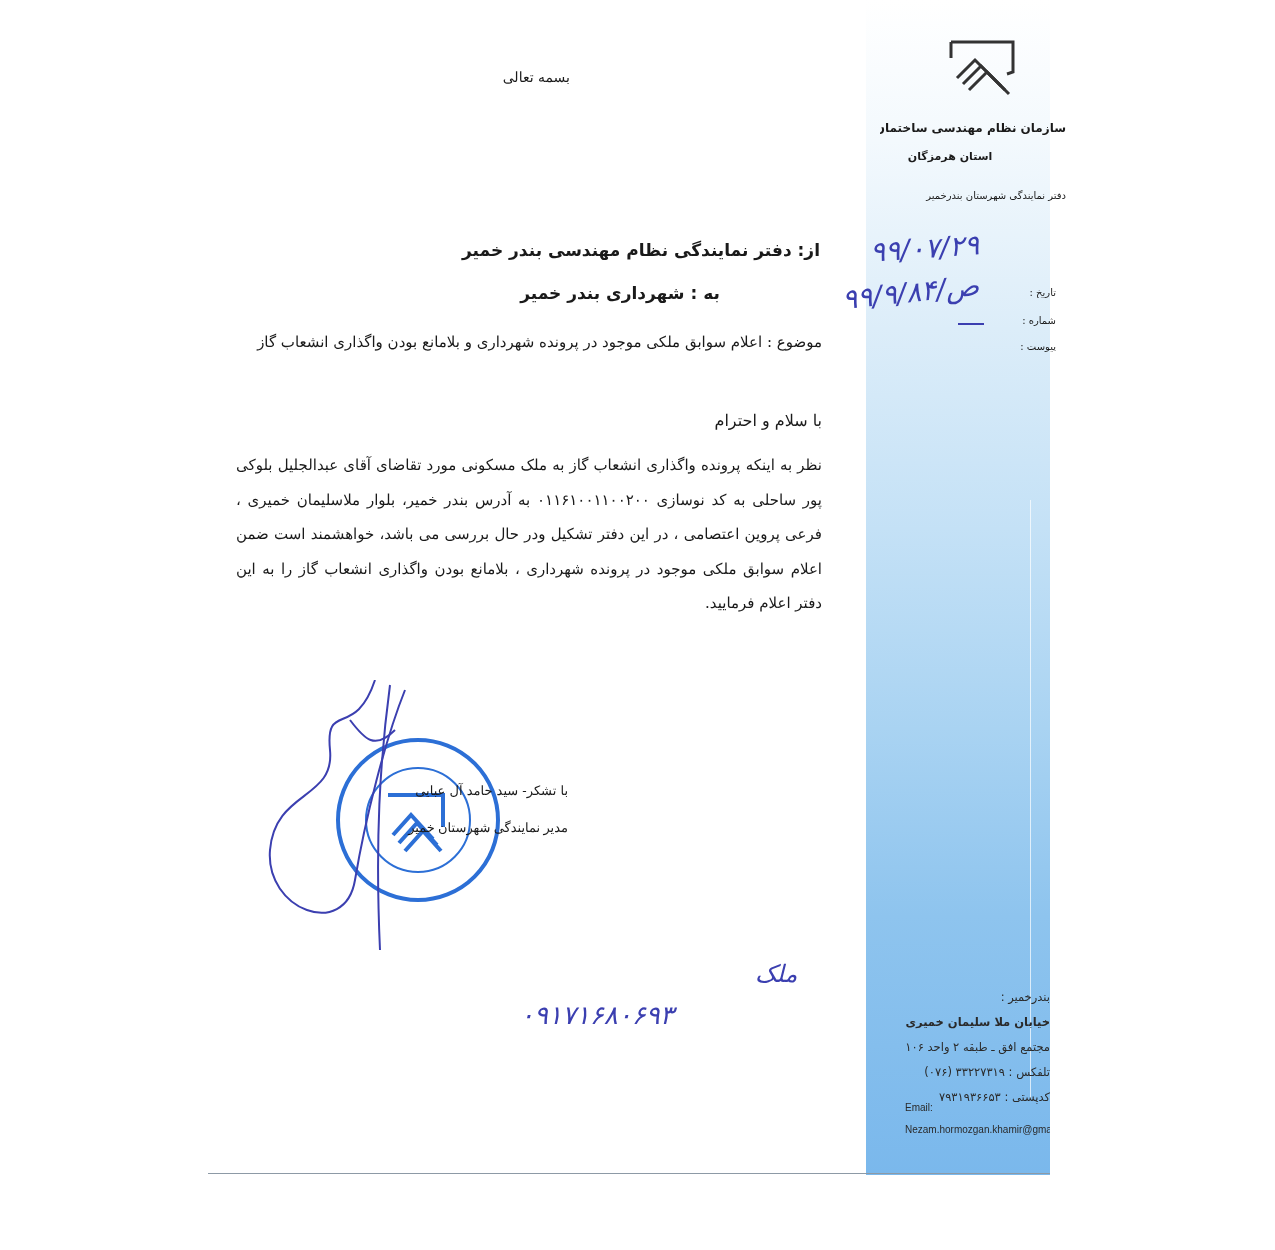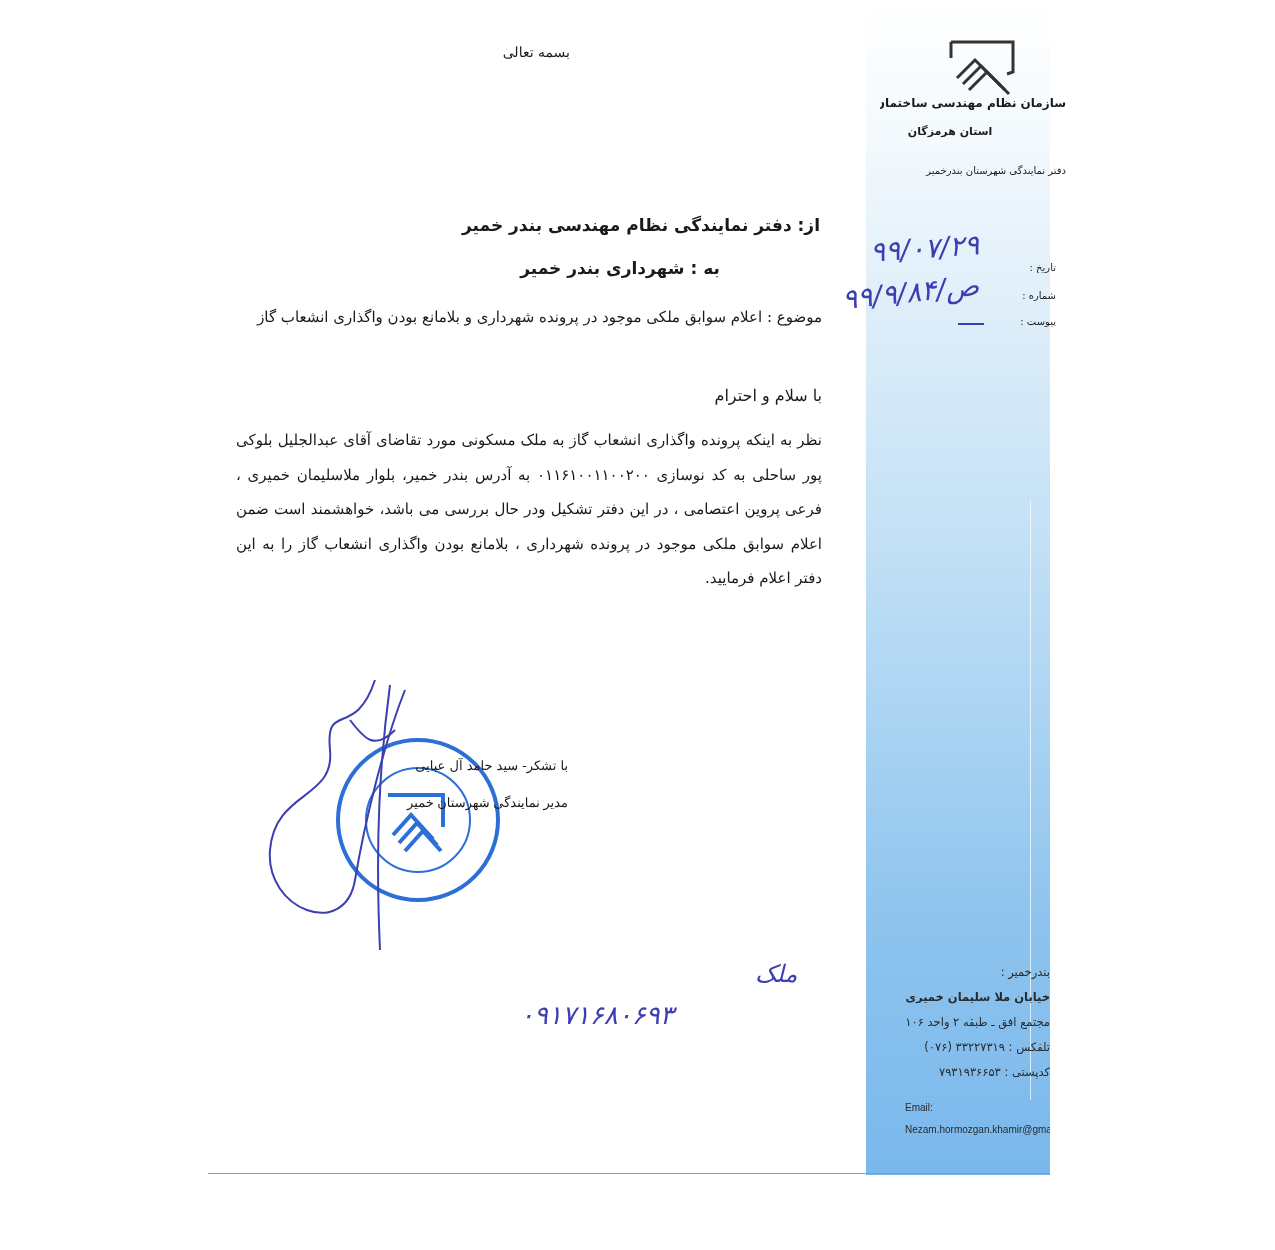--- a/index.html
+++ b/index.html
@@ -3,21 +3,21 @@
   <meta charset="utf-8">
   <style>
     html, body { margin:0; padding:0; }
     body {
       width:1275px; height:1250px; position:relative; overflow:hidden;
       background:#ffffff;
       font-family:"DejaVu Sans", sans-serif;
       color:#1a1a1a;
     }
     .abs { position:absolute; }
-    .rtl { direction:rtl; unicode-bidi:embed; }
+    .rtl { direction:rtl; unicode-bidi:embed;margin-top:25px; }
     .blue-band {
       left:866px; top:0; width:184px; height:1175px;
       background:linear-gradient(180deg,#ffffff 0%,#f3f9fd 12%,#dcedf9 28%,#c4e1f6 45%,#a9d3f2 62%,#8ec4ee 78%,#7ab8ec 100%);
     }
     .band-line { left:1030px; top:500px; width:1px; height:600px; background:rgba(255,255,255,0.7); }
     .bottom-rule { left:208px; top:1173px; width:842px; height:1px; background:#8d9aa6; }
     .basmala { left:480px; top:44px; width:90px; text-align:right; font-family:"DejaVu Serif", serif; font-size:14px; }
 
     .logo { left:945px; top:38px; width:72px; height:60px; }
     .org-title { left:880px; top:96px; width:186px; text-align:right; font-size:12px; font-weight:bold; white-space:nowrap; overflow:hidden; }
@@ -32,21 +32,21 @@
 
     .from-line { left:420px; top:215px; width:400px; text-align:right; font-size:17px; font-weight:bold; }
     .to-line { left:420px; top:258px; width:400px; text-align:center; font-size:17px; font-weight:bold; }
     .subject { left:240px; top:298px; width:582px; text-align:justify; text-align-last:right; font-family:"DejaVu Serif", serif; font-size:15px; line-height:38px; }
     .greeting { left:560px; top:386px; width:262px; text-align:right; font-family:"DejaVu Serif", serif; font-size:16px; }
     .body-text { left:236px; top:423px; width:586px; text-align:justify; text-align-last:right; font-family:"DejaVu Serif", serif; font-size:15px; line-height:34.5px; }
 
     .seal { left:333px; top:735px; width:170px; height:170px; }
     .signature { left:255px; top:680px; width:200px; height:280px; }
     .thanks { left:300px; top:758px; width:268px; text-align:right; font-family:"DejaVu Serif", serif; font-size:13px; }
-    .manager { left:300px; top:795px; width:268px; text-align:right; font-family:Liberation Sans, sans-serif; font-size:13px; }
+    .manager { left:300px; top:795px; width:268px; text-align:right; font-family:Liberation Serif, serif; font-size:13px; }
 
     .hand-note { left:755px; top:960px; font-size:24px; }
     .hand-phone { left:520px; top:1000px; font-size:26px; letter-spacing:1px; }
 
     .contact { right:225px; width:180px; text-align:right; font-size:11.5px; white-space:nowrap; overflow:hidden; color:#2a2a2a; }
     .email-label { left:905px; top:1102px; font-size:10px; color:#2a2a2a; font-family:"Liberation Sans", sans-serif; }
     .email-value { left:905px; top:1124px; width:145px; font-size:10px; white-space:nowrap; overflow:hidden; color:#2a2a2a; font-family:"Liberation Sans", sans-serif; }
   </style>
 </head>
 <body>

